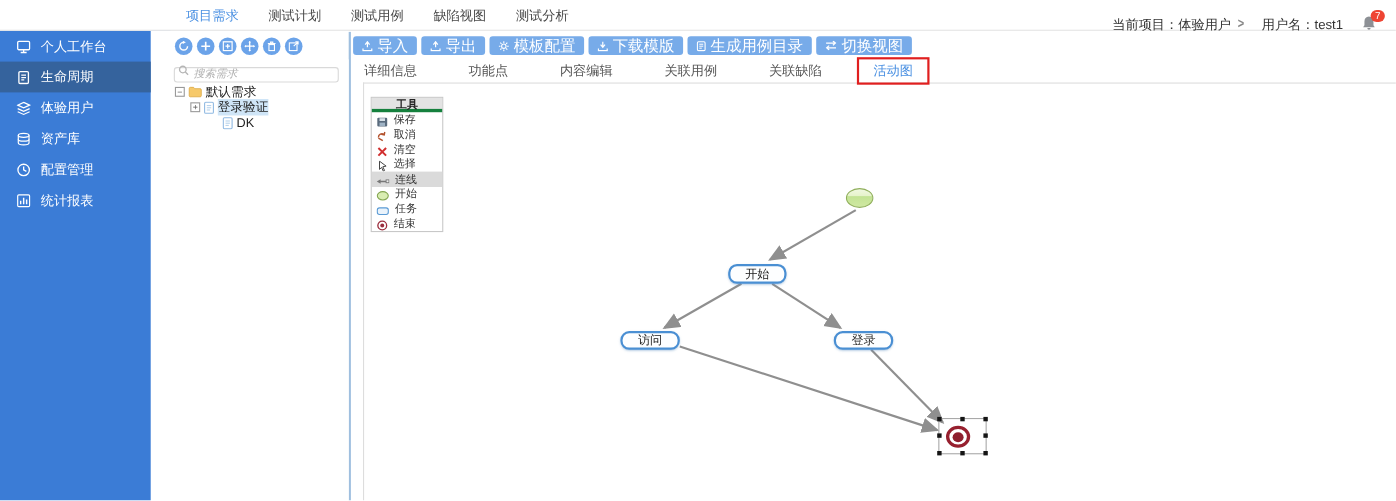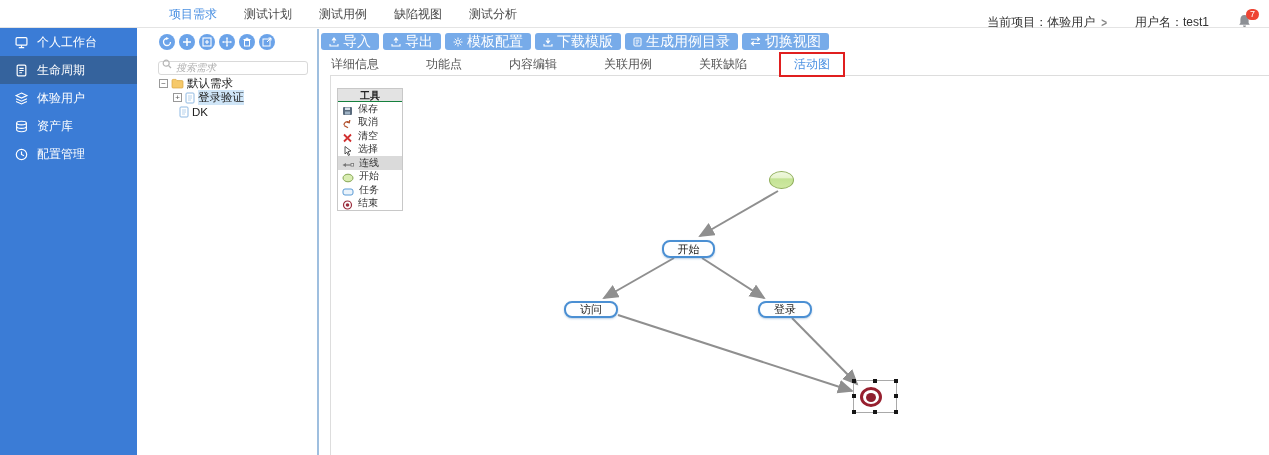--- a/index.html
+++ b/index.html
@@ -11,21 +11,21 @@
   .hdr { position:absolute; left:0; top:0; width:1269px; height:28px; background:#fff;
          border-bottom:1px solid #e4e4e4; z-index:5; }
   .logo-block { position:absolute; left:0; top:0; width:155px; height:28px; background:#3b7cd6;
                 display:flex; align-items:center; padding-left:8px; }
   .logo-title { color:#fff; font-size:13px; font-weight:bold; margin-left:7px; letter-spacing:.5px; }
   .collapse-ic { position:absolute; right:13px; top:8px; }
   .top-nav { position:absolute; left:169px; top:0; height:28px; display:flex; gap:27px;
              align-items:center; font-size:12px; color:#474747; }
   .top-nav span { cursor:pointer; white-space:nowrap; }
   .top-nav .active { color:#4a90e2; }
-  .hdr-right { position:absolute; right:16px; top:0; height:44px; display:flex; gap:28px;
+  .hdr-right { position:absolute; right:16px; top:0; height:44px; display:flex; gap:16px;
                align-items:center; font-size:12px; color:#333; }
   .proj { display:flex; align-items:center; gap:6px; cursor:pointer; }
   .chev { color:#888; font-size:10px; font-weight:bold; transform:scaleY(1.3); }
   .bell-wrap { position:relative; cursor:pointer; width:16px; height:18px; }
   .badge { position:absolute; top:-4px; left:9px; background:#e43; color:#fff; font-size:9px;
            border-radius:8px; padding:0 4px; line-height:11px; height:11px; }
 
   
   .sidebar { position:absolute; left:0; top:28px; width:137px; height:427px; background:#3b7cd6; z-index:4; }
   .side-item { height:28px; display:flex; align-items:center; gap:9px; padding-left:15px;
@@ -48,21 +48,21 @@
   
   .tree-panel { position:absolute; left:155px; top:54px; width:162px; height:401px; background:#fff; z-index:3; }
   .search-wrap { position:absolute; left:3px; top:3px; width:150px; height:14px; }
   .search-input { width:150px; height:14px; border:1px solid #d9d9d9; border-radius:3px;
                   font-size:10px; padding:0 4px 0 17px; color:#333; outline:none; font-family:inherit;font-style:italic; }
   .search-input::placeholder { color:#b0b0b0; }
   .search-ic { position:absolute; left:4px; top:2px; }
   .tree { position:absolute; left:4px; top:23px; font-size:11.5px; color:#222; }
   .trow { display:flex; align-items:center; gap:3px; height:13px; margin-bottom:1px; cursor:pointer; white-space:nowrap; }
   .trow.lvl1 { margin-left:14px; }
-  .trow.lvl2 { margin-left:20px;text-align:center; }
+  .trow.lvl2 { margin-left:43px;text-align:center; }
   .expander { width:9px; height:9px; border:1px solid #999; background:#fff; color:#555;
               font-size:8px; line-height:7px; text-align:center; flex:0 0 auto; }
   .tlabel.selected { background:#cfe5f7; }
 
   
   .tabs { position:absolute; left:331px; top:54px; height:21px; display:flex; align-items:center;
           gap:47px; font-size:12px; color:#555; z-index:3; }
   .tab { cursor:pointer; white-space:nowrap; }
   .tab.active { color:#4a90e2; }
   .tab-annot { position:relative; }
@@ -70,21 +70,21 @@
                       border:2px solid #e01f1f; pointer-events:none; }
 
   
   .canvas { position:absolute; left:330px; top:75px; width:939px; height:380px; background:#fff;
             border-left:1px solid #ddd; border-top:1px solid #ddd; z-index:1; }
   .edges { position:absolute; left:0; top:0; width:1269px; height:455px; z-index:2; pointer-events:none; }
 
   
   .palette { position:absolute; left:337px; top:88px; width:66px; background:#fff;
              border:1px solid #c8c8c8; z-index:3; font-size:10px; }
-  .palette-h { height:13px; line-height:13px; background:#e3e3e3; border-bottom:1px solid #15803d;
+  .palette-h { height:13px; line-height:13px; background:#e3e3e3; border-bottom:3px solid #15803d;
                text-align:center; font-weight:bold; color:#222; }
   .ptool { height:13.5px; display:flex; align-items:flex-end; gap:5px; padding-left:4px;
            color:#333; cursor:pointer; }
   .ptool.selected { background:#dadada; }
   .ptool svg { flex:0 0 auto; }
 
   
   .tasknode { position:absolute; border:2px solid #4a8fd3; border-radius:8px; background:#fdfeff;
               box-shadow:0 1px 2px rgba(90,140,190,.4); font-size:11px; color:#222;
               display:flex; align-items:center; justify-content:center; z-index:3; cursor:move; }
@@ -178,20 +178,27 @@
         <path d="M1.5 6 C1.5 7 3.5 7.7 6 7.7 C8.5 7.7 10.5 7 10.5 6" fill="none" stroke="#fff" stroke-width="1"></path>
       </svg>
       <span>资产库</span>
     </div>
     <div class="side-item">
       <svg width="13" height="13" viewBox="0 0 12 12">
         <circle cx="6" cy="6" r="4.8" fill="none" stroke="#fff" stroke-width="1.1"></circle>
         <path d="M6 3.2 V6 L8.3 7.2" fill="none" stroke="#fff" stroke-width="1.1"></path>
       </svg>
       <span>配置管理</span>
+    </div>
+    <div class="side-item">
+      <svg width="13" height="13" viewBox="0 0 12 12">
+        <rect x="1" y="1" width="10" height="10" rx="1" fill="none" stroke="#fff" stroke-width="1"></rect>
+        <path d="M3.5 9 V6 M6 9 V3.5 M8.5 9 V5" stroke="#fff" stroke-width="1.2"></path>
+      </svg>
+      <span>统计报表</span>
     </div>
   </aside>
 
   <div class="divider-v"></div>
 
   <div class="circles">
     <button class="cbtn">
       <svg width="10" height="10" viewBox="0 0 10 10">
         <path d="M8.5 5 A3.5 3.5 0 1 1 5 1.5" fill="none" stroke="#fff" stroke-width="1.3"></path>
         <path d="M4.2 0 L7 1.5 L4.2 3 Z" fill="#fff"></path>

